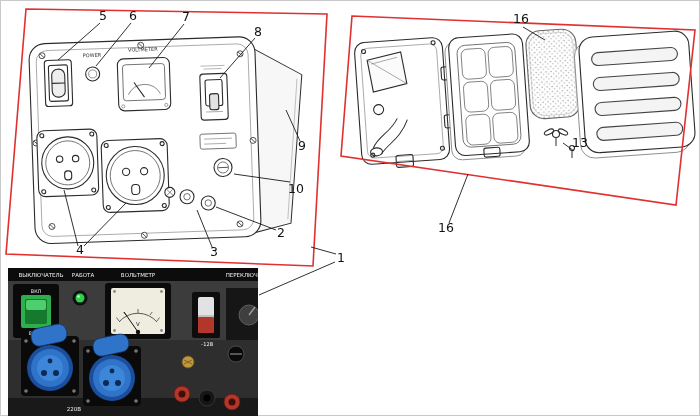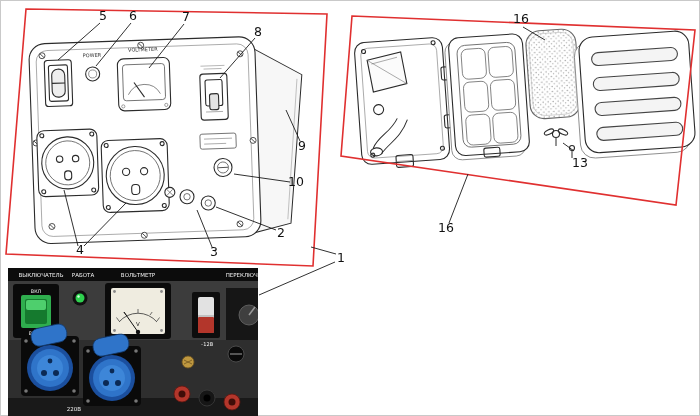--- a/index.html
+++ b/index.html
@@ -346,16 +346,16 @@
 
 <div class="callout" style="left:341px;top:258px">1</div>
 <div class="callout" style="left:281px;top:233px">2</div>
 <div class="callout" style="left:214px;top:252px">3</div>
 <div class="callout" style="left:80px;top:250px">4</div>
 <div class="callout" style="left:103px;top:16px">5</div>
 <div class="callout" style="left:133px;top:16px">6</div>
 <div class="callout" style="left:186px;top:17px">7</div>
 <div class="callout" style="left:258px;top:32px">8</div>
 <div class="callout" style="left:302px;top:146px">9</div>
-<div class="callout" style="left:296px;top:182px">10</div>
+<div class="callout" style="left:296px;top:189px">10</div>
 <div class="callout" style="left:446px;top:228px">16</div>
 <div class="callout" style="left:521px;top:19px">16</div>
-<div class="callout" style="left:580px;top:163px">13</div>
+<div class="callout" style="left:580px;top:143px">13</div>
 
 </body></html>

